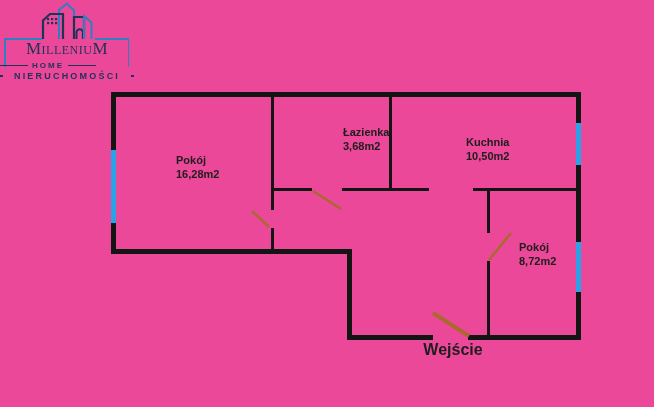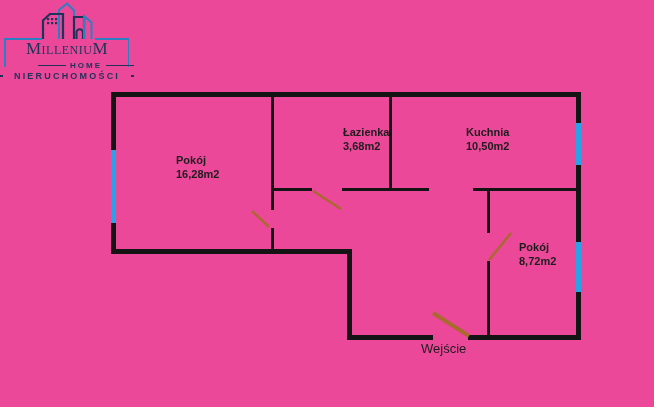--- a/index.html
+++ b/index.html
@@ -8,33 +8,33 @@
 
   
   .wall{position:absolute;background:var(--wall,#141414);}
   .wall.thin{background:var(--wall,#141414);}
   .window{position:absolute;background:var(--window,#29a3e8);}
   .doors-overlay{position:absolute;left:0;top:0;width:654px;height:407px;pointer-events:none;}
   .doors-overlay line{stroke:var(--door,#a9692f);}
 
   .room-label{position:absolute;font-weight:bold;font-size:11px;line-height:13.5px;
               color:#1d1d1d;white-space:nowrap;}
-  .entrance-label{position:absolute;font-weight:normal;font-size:13px;color:#1d1d1d;
-                  text-align:left;}
+  .entrance-label{position:absolute;font-weight:bold;font-size:16px;color:#1d1d1d;
+                  text-align:center;}
 
   
   .logo{position:absolute;left:0;top:2;width:134px;height:82px;}
   .logo-buildings{position:absolute;left:40px;top:1px;}
   .logo-frame{position:absolute;background:var(--logo_blue,#3a8ac4);}
   .logo-brand{position:absolute;left:0;top:40px;width:100%;text-align:center;
               font-family:"Liberation Serif",serif;font-variant:small-caps;
               font-size:17px;line-height:18px;letter-spacing:0.5px;
               color:var(--logo_navy,#1d3358);}
   .logo-home-row{position:absolute;left:0;top:61px;width:100%;display:flex;
-                 align-items:center;justify-content:flex-end;gap:4px;}
+                 align-items:center;justify-content:flex-start;gap:4px;}
   .logo-home-row .hline{height:1.5px;width:28px;background:var(--logo_navy,#1d3358);}
   .logo-home{font-size:8px;font-weight:bold;letter-spacing:2px;color:var(--logo_navy,#1d3358);}
   .logo-sub-row{position:absolute;left:0;top:71px;width:100%;display:flex;
                 align-items:center;justify-content:center;gap:11px;}
   .logo-sub-row .hline{height:1.5px;width:5px;background:var(--logo_navy,#1d3358);}
   .logo-sub{font-size:9px;font-weight:bold;letter-spacing:2.2px;color:var(--logo_navy,#1d3358);}
 </style>
 </head>
 <body>
 
@@ -109,21 +109,21 @@
   </svg>
 
   <div class="room-label" style="left:176px;top:154px;">
     <div>Pokój</div>
     <div>16,28m2</div>
   </div>
   <div class="room-label" style="left:315px;top:126px;margin-left:28px;">
     <div>Łazienka</div>
     <div>3,68m2</div>
   </div>
-  <div class="room-label" style="left:466px;top:126px;text-align:center;">
+  <div class="room-label" style="left:466px;top:136px;text-align:center;">
     <div>Kuchnia</div>
     <div>10,50m2</div>
   </div>
   <div class="room-label" style="left:519px;top:241px;">
     <div>Pokój</div>
     <div>8,72m2</div>
   </div>
 
   <div class="entrance-label" style="left:421px;top:341px;width:64px;">Wejście</div>
 

